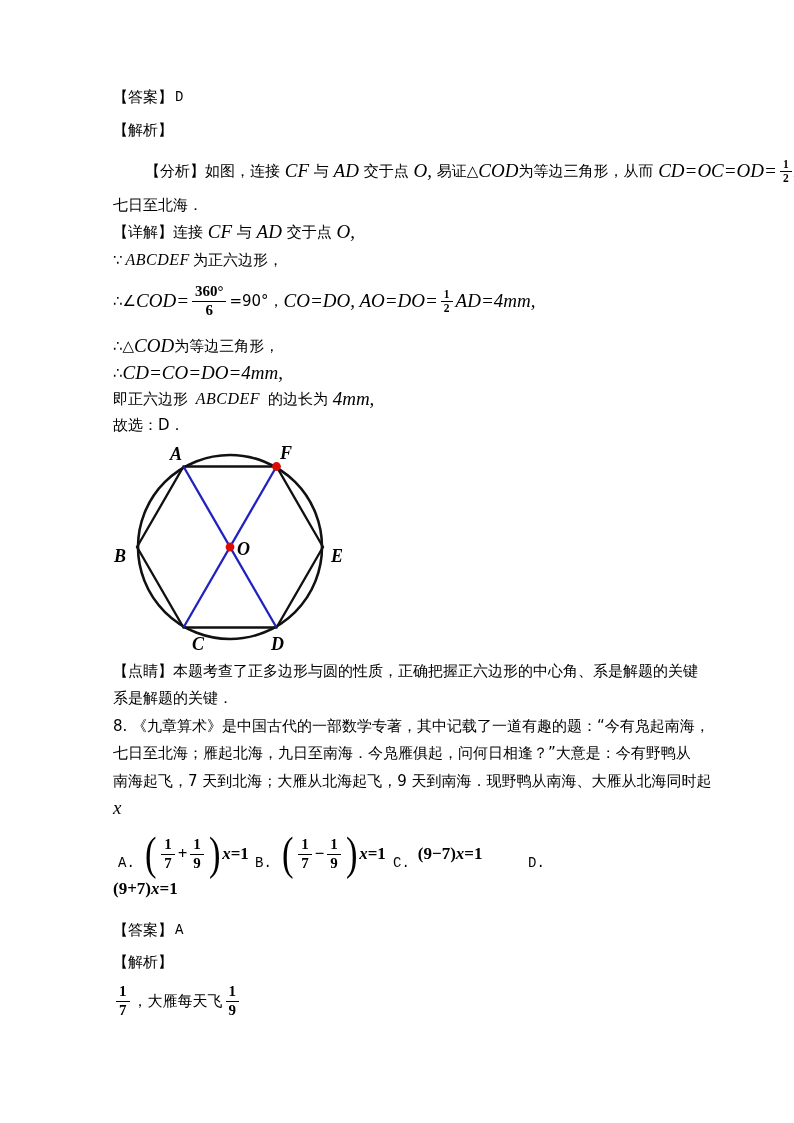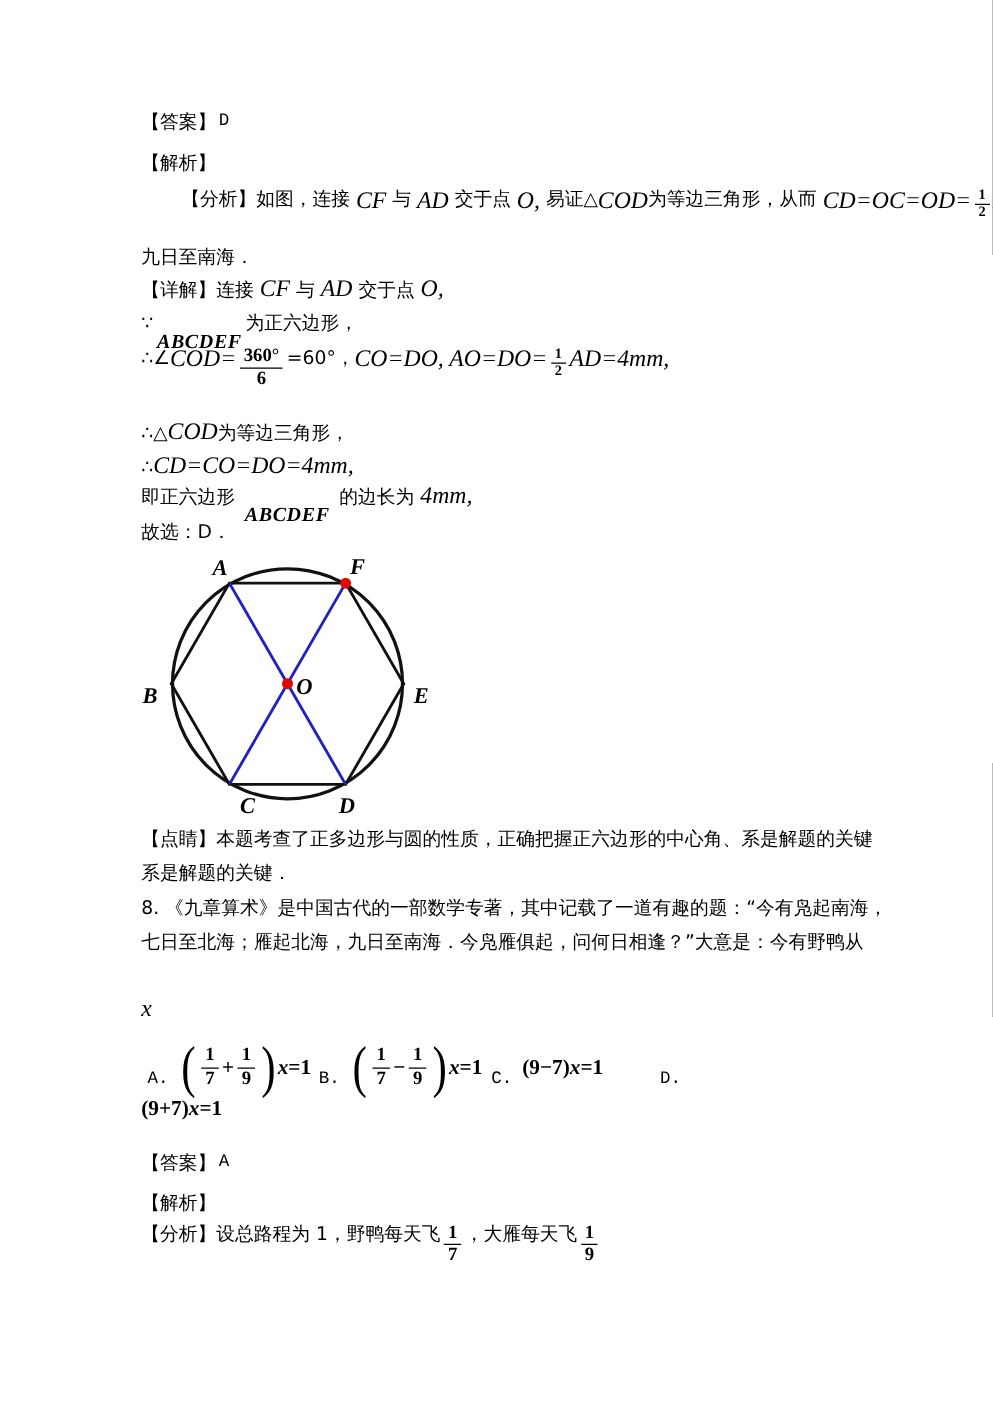--- a/index.html
+++ b/index.html
@@ -2,27 +2,27 @@
 <html><head>
 <meta charset="utf-8">
 <style>
   html,body{margin:0;padding:0;background:#888;}
   .page{
     position:relative;width:794px;height:1123px;background:#ffffff;
     margin:0 auto;overflow:hidden;color:#000;
     font-family:"DejaVu Sans",sans-serif;
   }
   .line{
-    position:absolute;left:113px;display:flex;align-items:flex-start;
+    position:absolute;left:113px;display:flex;align-items:center;
     white-space:pre;font-size:15px;height:22px;line-height:22px;
   }
   .t{font-family:"DejaVu Sans",sans-serif;}
   .m{font-family:"Liberation Serif",serif;font-style:italic;font-size:19px;}
   .mono{font-family:"Liberation Mono","DejaVu Sans Mono",monospace;font-size:14px;margin-left:2px;}
-  .bi{font-family:"Liberation Serif",serif;font-weight:bold;font-style:italic;font-size:16px;letter-spacing:.5px;margin:16px 3px;}
+  .bi{font-family:"Liberation Serif",serif;font-weight:normal;font-style:italic;font-size:16px;letter-spacing:.5px;margin:16px 3px;}
   .frac{display:inline-flex;flex-direction:column;align-items:center;
         font-family:"Liberation Serif",serif;font-weight:bold;font-style:normal;
         line-height:1.15;margin:0 3px;}
   .frac .fnum{padding:0 3px;border-bottom:1.5px solid #000;}
   .frac .fden{padding:0 3px;}
   .frac.small{font-size:11.5px;line-height:1.1;}
   .frac.big{font-size:15px;}
   .tall{height:42px;line-height:normal;margin-left:32px;}
   .taller{height:48px;line-height:normal;}
   .opt-row{position:absolute;top:828px;left:0;width:794px;height:52px;}
@@ -44,33 +44,33 @@
   </div>
 
   <div class="line" style="top:119px">
     <span class="t">【解析】</span>
   </div>
 
   <div class="line tall" style="top:150px">
     <span class="t">【分析】如图，连接 </span><span class="m">CF</span><span class="t"> 与 </span><span class="m">AD</span><span class="t"> 交于点 </span><span class="m">O,</span><span class="t"> 易证△</span><span class="m">COD</span><span class="t">为等边三角形，从而 </span><span class="m">CD=OC=OD=</span><span class="frac small"><span class="fnum">1</span><span class="fden">2</span></span><span class="m">AD,</span>
   </div>
   <div class="line" style="top:194px">
-    <span class="t">九日至南海．</span>
+    <span class="t">七日至北海．</span>
   </div>
 
   <div class="line" style="top:221px">
     <span class="t">【详解】连接 </span><span class="m">CF</span><span class="t"> 与 </span><span class="m">AD</span><span class="t"> 交于点 </span><span class="m">O,</span>
   </div>
 
   <div class="line" style="top:247px;height:26px">
     <span class="t">∵</span><span class="bi">ABCDEF</span><span class="t">为正六边形，</span>
   </div>
 
   <div class="line taller" style="top:277px">
-    <span class="t">∴∠</span><span class="m">COD</span><span class="m">=</span><span class="frac big"><span class="fnum">360°</span><span class="fden">6</span></span><span class="t">=60°，</span><span class="m">CO=DO, AO=DO=</span><span class="frac small"><span class="fnum">1</span><span class="fden">2</span></span><span class="m">AD=4mm,</span>
+    <span class="t">∴∠</span><span class="m">COD</span><span class="m">=</span><span class="frac big"><span class="fnum">360°</span><span class="fden">6</span></span><span class="t">=90°，</span><span class="m">CO=DO, AO=DO=</span><span class="frac small"><span class="fnum">1</span><span class="fden">2</span></span><span class="m">AD=4mm,</span>
   </div>
 
   <div class="line" style="top:335px">
     <span class="t">∴△</span><span class="m">COD</span><span class="t">为等边三角形，</span>
   </div>
 
   <div class="line" style="top:362px">
     <span class="t">∴</span><span class="m">CD=CO=DO=4mm,</span>
   </div>
 
@@ -106,20 +106,23 @@
   <div class="line" style="top:687px">
     <span class="t">系是解题的关键．</span>
   </div>
 
   <div class="line" style="top:715px">
     <span class="t">8. 《九章算术》是中国古代的一部数学专著，其中记载了一道有趣的题：“今有凫起南海，</span>
   </div>
   <div class="line" style="top:742px">
     <span class="t">七日至北海；雁起北海，九日至南海．今凫雁俱起，问何日相逢？”大意是：今有野鸭从</span>
   </div>
+  <div class="line" style="top:770px">
+    <span class="t">南海起飞，7 天到北海；大雁从北海起飞，9 天到南海．现野鸭从南海、大雁从北海同时起</span>
+  </div>
   <div class="line" style="top:797px">
     <span class="m">x</span>
   </div>
 
   <div class="opt-row">
     <div class="opt" style="left:118px">
       <span class="opt-label">A.</span><span class="paren">(</span><span class="frac big"><span class="fnum">1</span><span class="fden">7</span></span><span class="bq">+</span><span class="frac big"><span class="fnum">1</span><span class="fden">9</span></span><span class="paren">)</span><span class="bx">x</span><span class="bq">=1</span>
     </div>
     <div class="opt" style="left:255px">
       <span class="opt-label">B.</span><span class="paren">(</span><span class="frac big"><span class="fnum">1</span><span class="fden">7</span></span><span class="bq">−</span><span class="frac big"><span class="fnum">1</span><span class="fden">9</span></span><span class="paren">)</span><span class="bx">x</span><span class="bq">=1</span>
@@ -138,16 +141,16 @@
 
   <div class="line" style="top:919px">
     <span class="t">【答案】</span><span class="mono">A</span>
   </div>
 
   <div class="line" style="top:951px">
     <span class="t">【解析】</span>
   </div>
 
   <div class="line" style="top:978px;height:46px;line-height:normal">
-    <span class="t">【分析】设总路程为 1，野鸭每天飞</span><span class="frac big"><span class="fnum">1</span><span class="fden">7</span></span><span class="t">，大雁每天飞</span><span class="frac big"><span class="fnum">1</span><span class="fden">9</span></span>
+    <span class="frac big"><span class="fnum">1</span><span class="fden">7</span></span><span class="t">，大雁每天飞</span><span class="frac big"><span class="fnum">1</span><span class="fden">9</span></span>
   </div>
 
 </div>
 
 </body></html>

